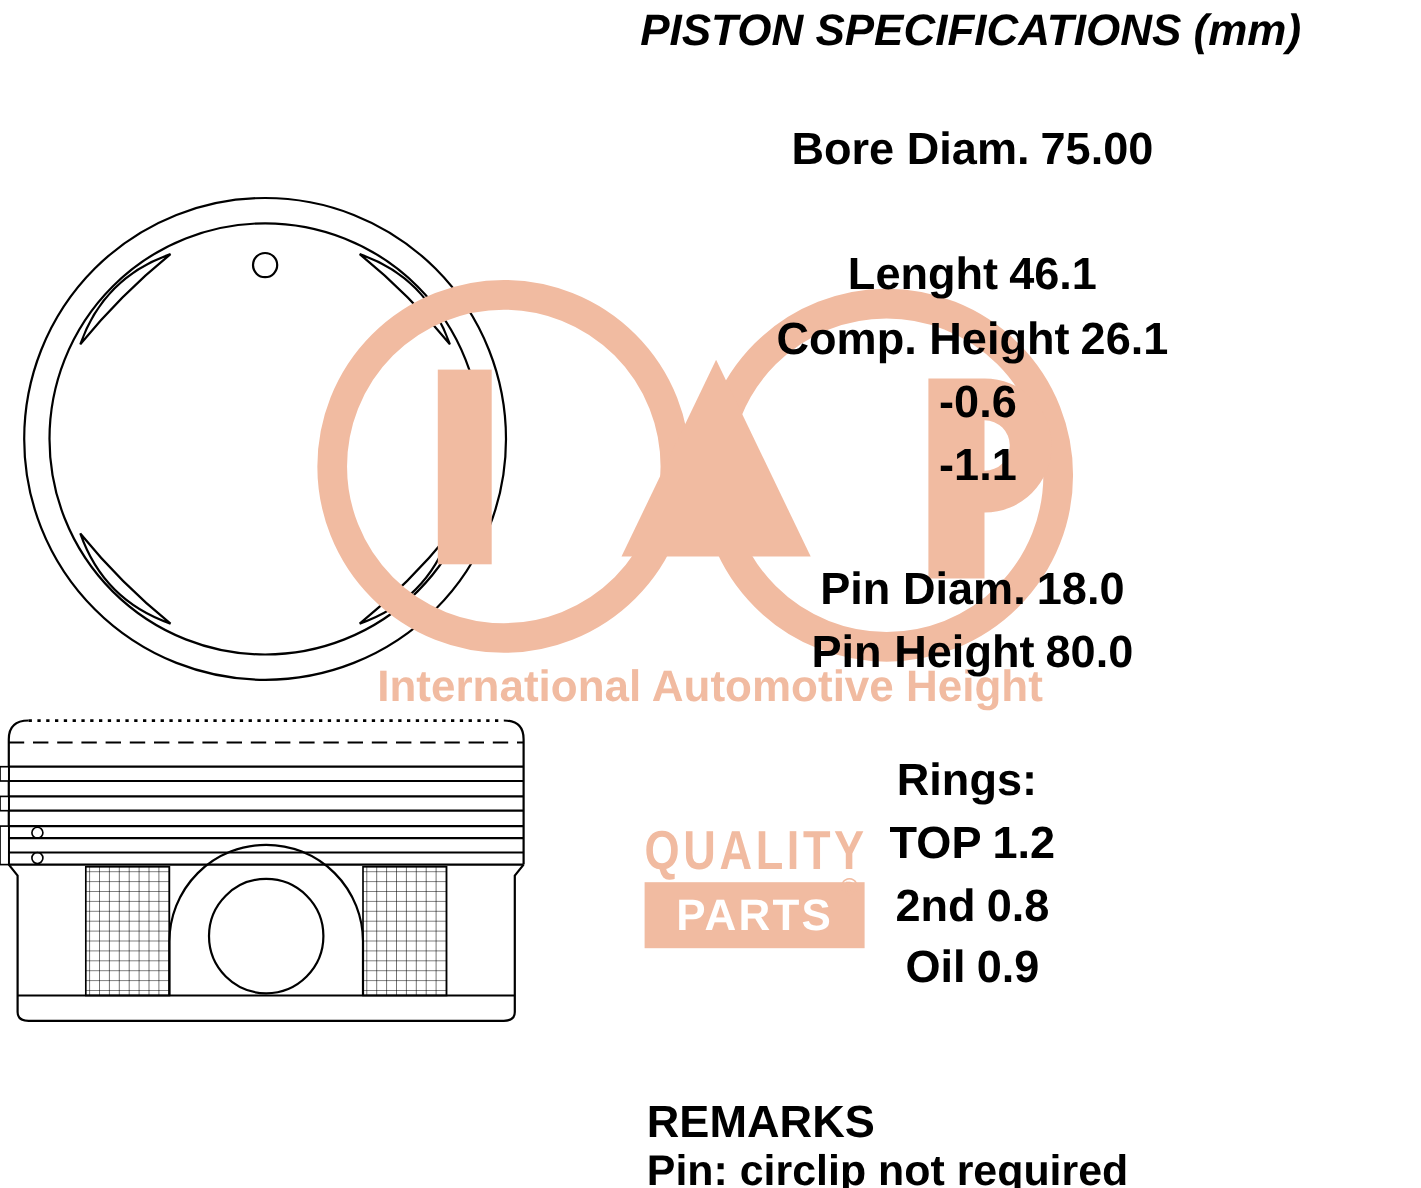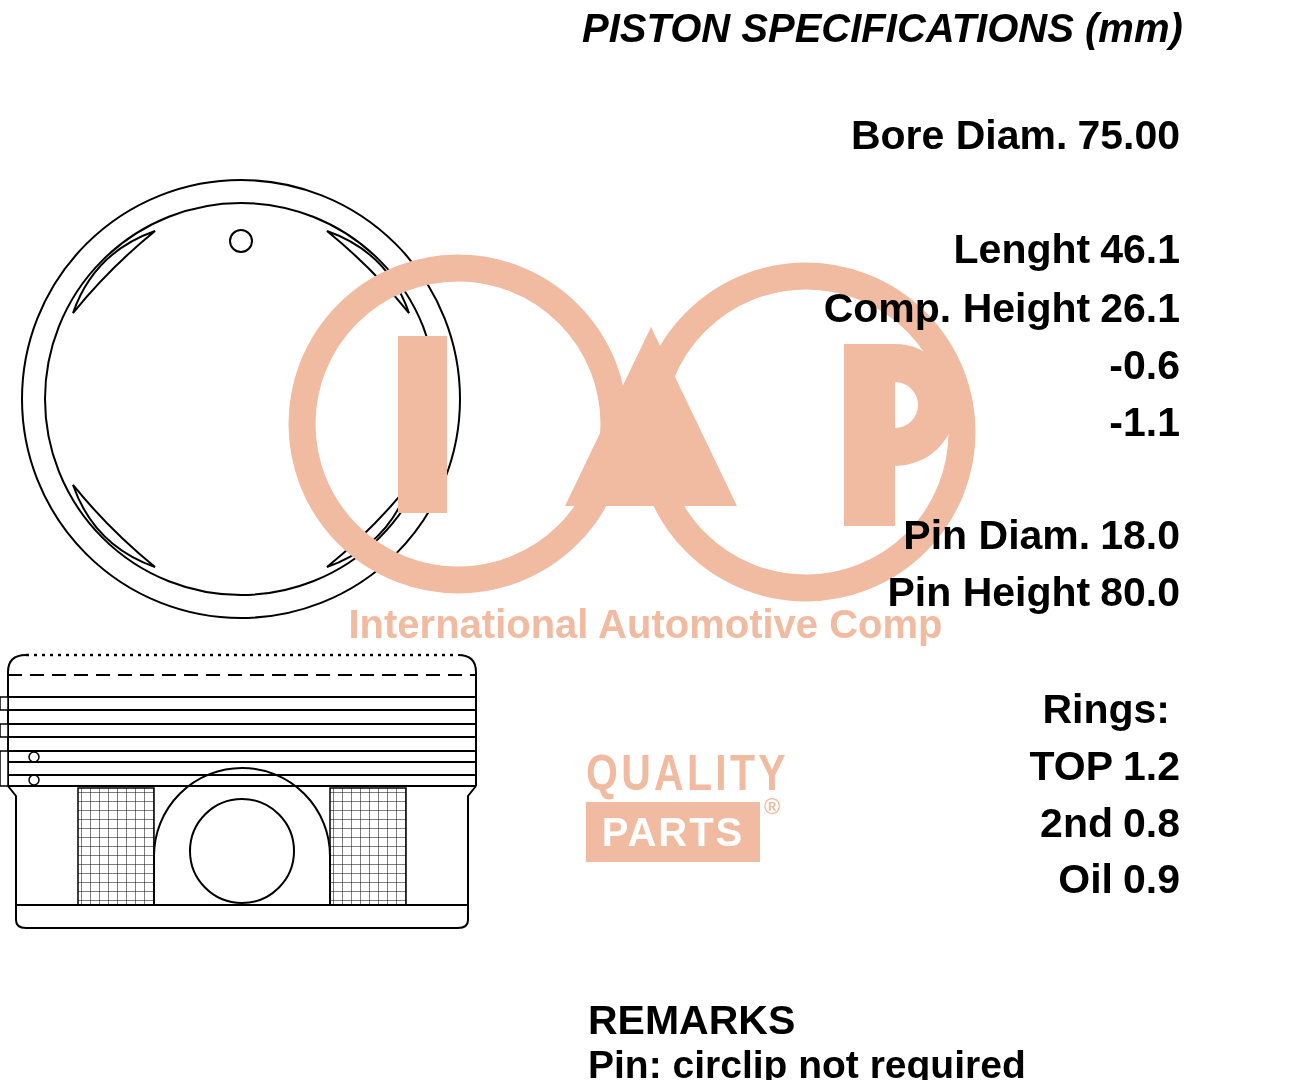--- a/index.html
+++ b/index.html
@@ -17,21 +17,21 @@
   #textlayer { z-index:3; }
 
   
   #title {
     position:absolute; left:582px; top:6px;
     font-size:40px; font-weight:bold; font-style:italic;
     white-space:nowrap;
   }
   .spec-row {
     position:absolute; left:588px; width:592px;
-    display:flex; justify-content:flex-end;
+    display:flex; justify-content:center;
     font-size:41px; font-weight:bold; line-height:46px;
     white-space:nowrap;
     gap:10px;
   }
   .spec-row .lbl { text-align:left; }
   .spec-row .val { text-align:right; }
   #remarks-heading {
     position:absolute; left:588px; top:997px;
     font-size:41px; font-weight:bold;
   }
@@ -46,21 +46,21 @@
     left:258px; top:602px; width:775px;
     text-align:center; font-size:40px; line-height:44px;
     white-space:nowrap;
   }
   #wm-quality {
     left:586px; top:744px;
     font-size:50px; letter-spacing:4px;
     transform:scaleX(.82); transform-origin:left top;
   }
   #wm-parts {
-    left:586px; top:802px; width:174px; height:60px;
+    left:586px; top:802px; width:200px; height:60px;
     background:#f1bba1; color:#ffffff;
     font-size:40px; letter-spacing:2px;
     display:flex; align-items:center; justify-content:center;
   }
   #wm-reg { left:764px; top:794px; font-size:22px; }
 </style>
 </head>
 <body>
 
 <svg id="drawings" class="layer" viewBox="0 0 1292 1080">
@@ -120,21 +120,21 @@
 <div id="watermark" class="layer">
   <svg width="1292" height="1080" viewBox="0 0 1292 1080">
     <g fill="#f1bba1">
       <circle cx="458" cy="424" r="156" fill="none" stroke="#f1bba1" stroke-width="27"></circle>
       <circle cx="806" cy="432" r="156" fill="none" stroke="#f1bba1" stroke-width="27"></circle>
       <rect x="398" y="336" width="49" height="177"></rect>
       <polygon points="651,327 565,506 737,506"></polygon>
       <path d="M844,344 h51 v182 h-51 z M895,344 a61,61 0 0 1 0,122 l0,-38 a23,23 0 0 0 0,-46 z"></path>
     </g>
   </svg>
-  <div id="wm-tagline" class="wm">International Automotive Comp</div>
+  <div id="wm-tagline" class="wm">International Automotive Height</div>
   <div id="wm-quality" class="wm">QUALITY</div>
   <div id="wm-parts" class="wm">PARTS</div>
   <div id="wm-reg" class="wm">®</div>
 </div>
 
 <div id="textlayer" class="layer">
   <h1 id="title">PISTON SPECIFICATIONS (mm)</h1>
 
   <div class="spec-row" style="top:112px">
     <span class="lbl">Bore Diam.</span>

